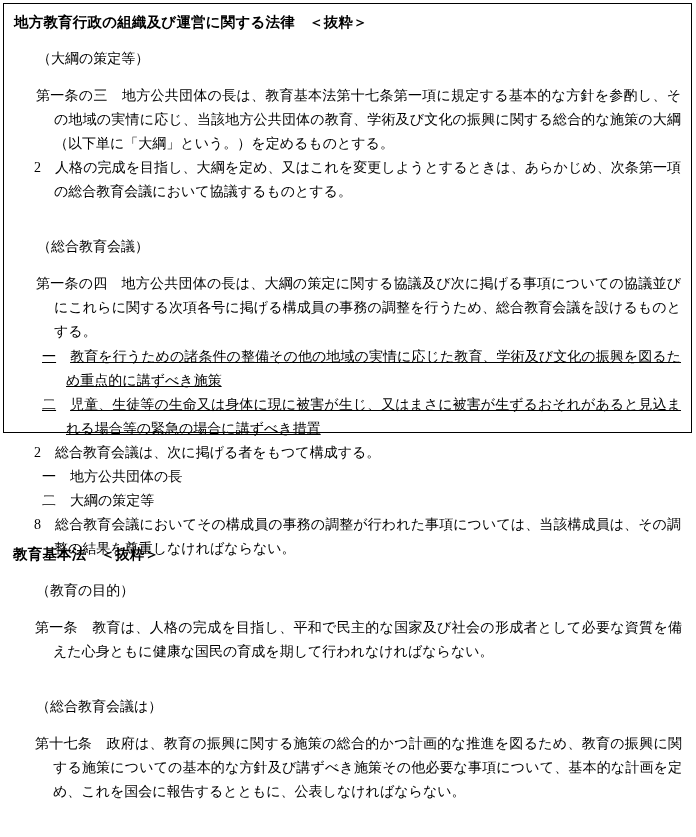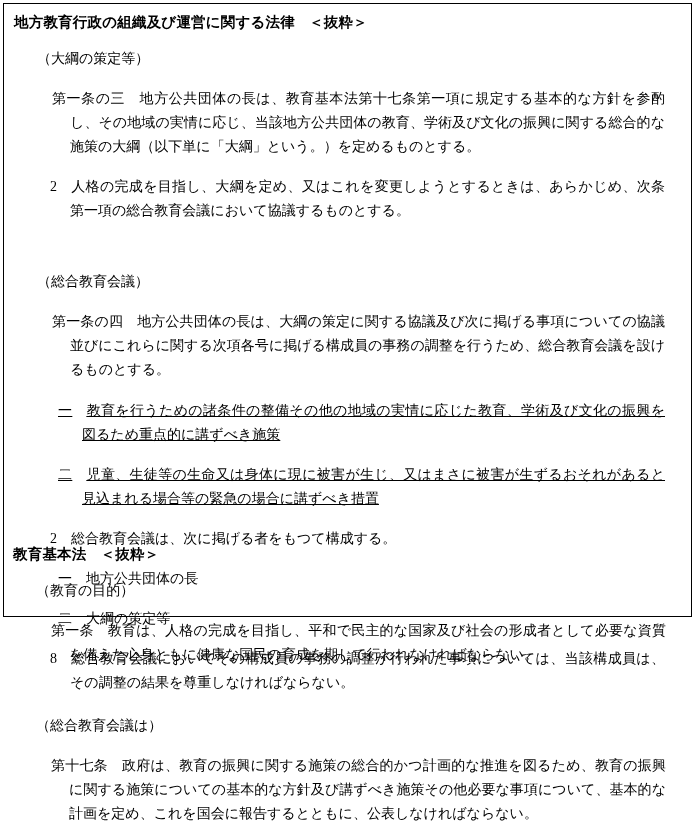--- a/index.html
+++ b/index.html
@@ -18,21 +18,21 @@
     position: relative;
     width: 696px;
     height: 837px;
     box-sizing: border-box;
   }
   .doc-box {
     position: absolute;
     left: 3px;
     top: 3px;
     width: 689px;
-    height: 614px;
+    height: 430px;
     border: 1px solid #000000;
     box-sizing: border-box;
     padding: 8px 10px 6px 10px;
   }
   .lower-section {
     position: absolute;
     left: 3px;
     top: 544px;
     width: 689px;
     height: 256px;
@@ -53,21 +53,21 @@
   }
   .heading {
     font-size: 14px;
     line-height: 1.72;
     margin: 13px;
     padding-left: 10px;
   }
   .para {
     font-size: 14px;
     line-height: 1.72;
-    margin: 16px;
+    margin: 0;
     text-align: justify;
     text-justify: inter-character;
   }
   
   .art {
     padding-left: 40px;
     text-indent: -18px;
   }
   .num-item {
     padding-left: 40px;

